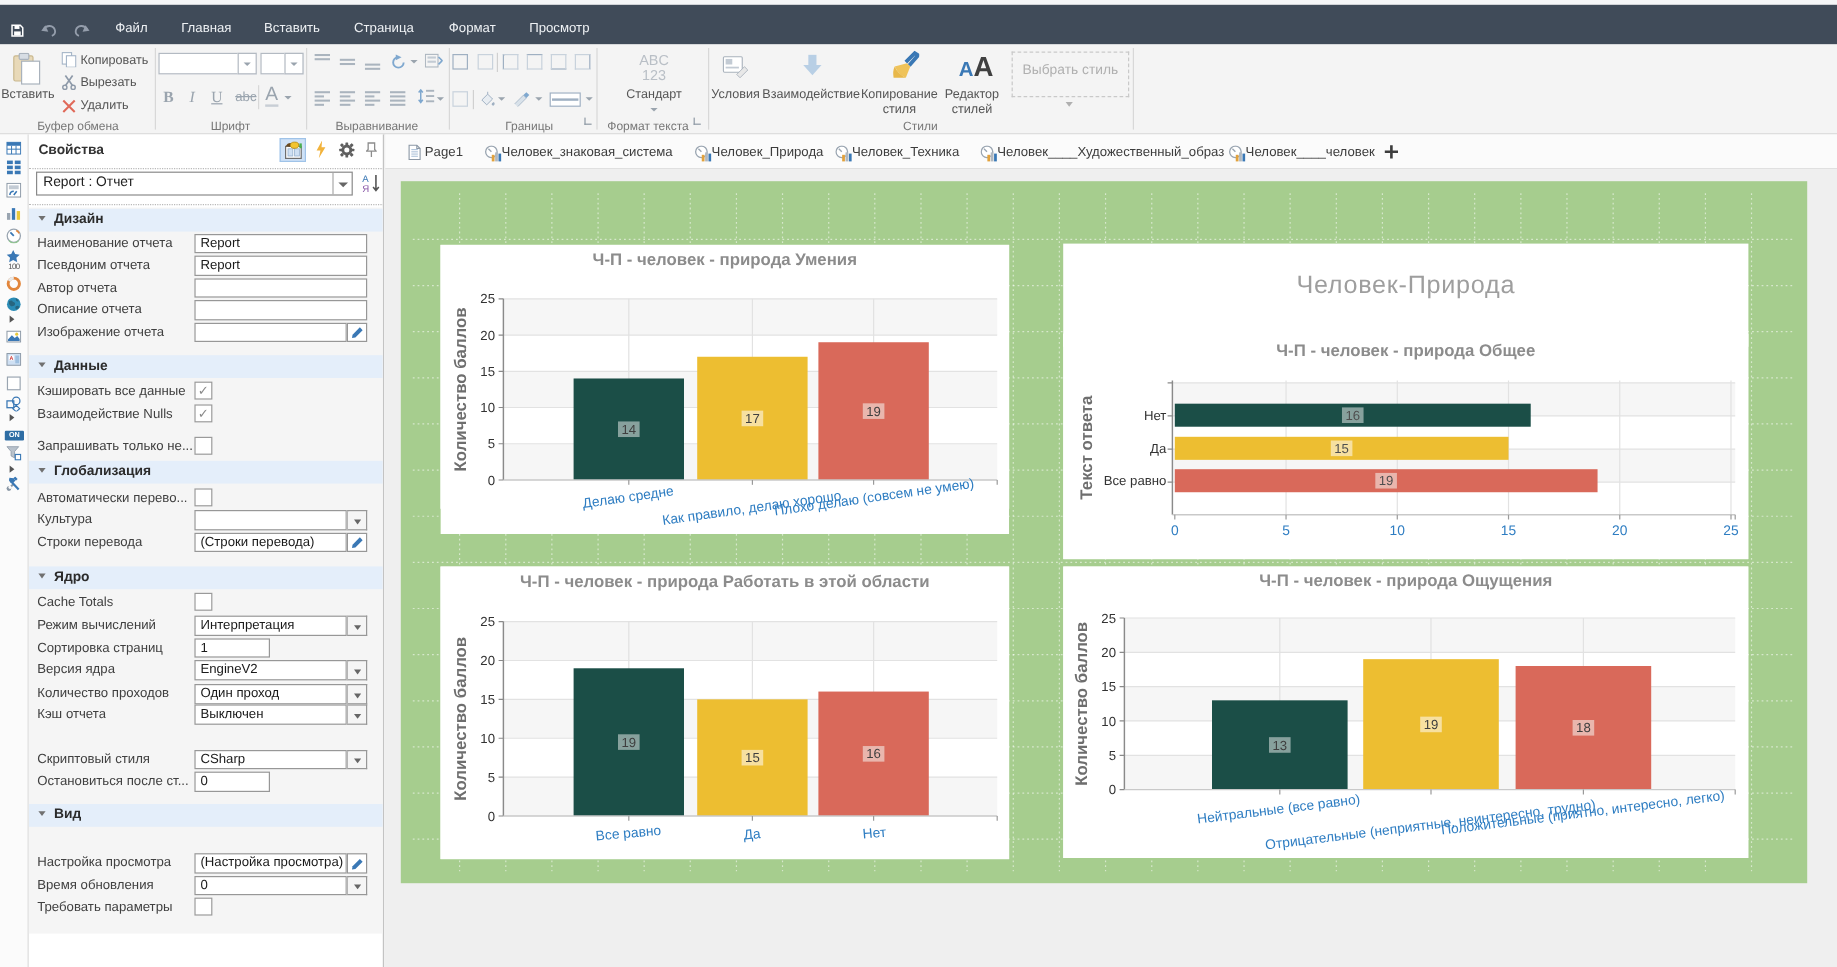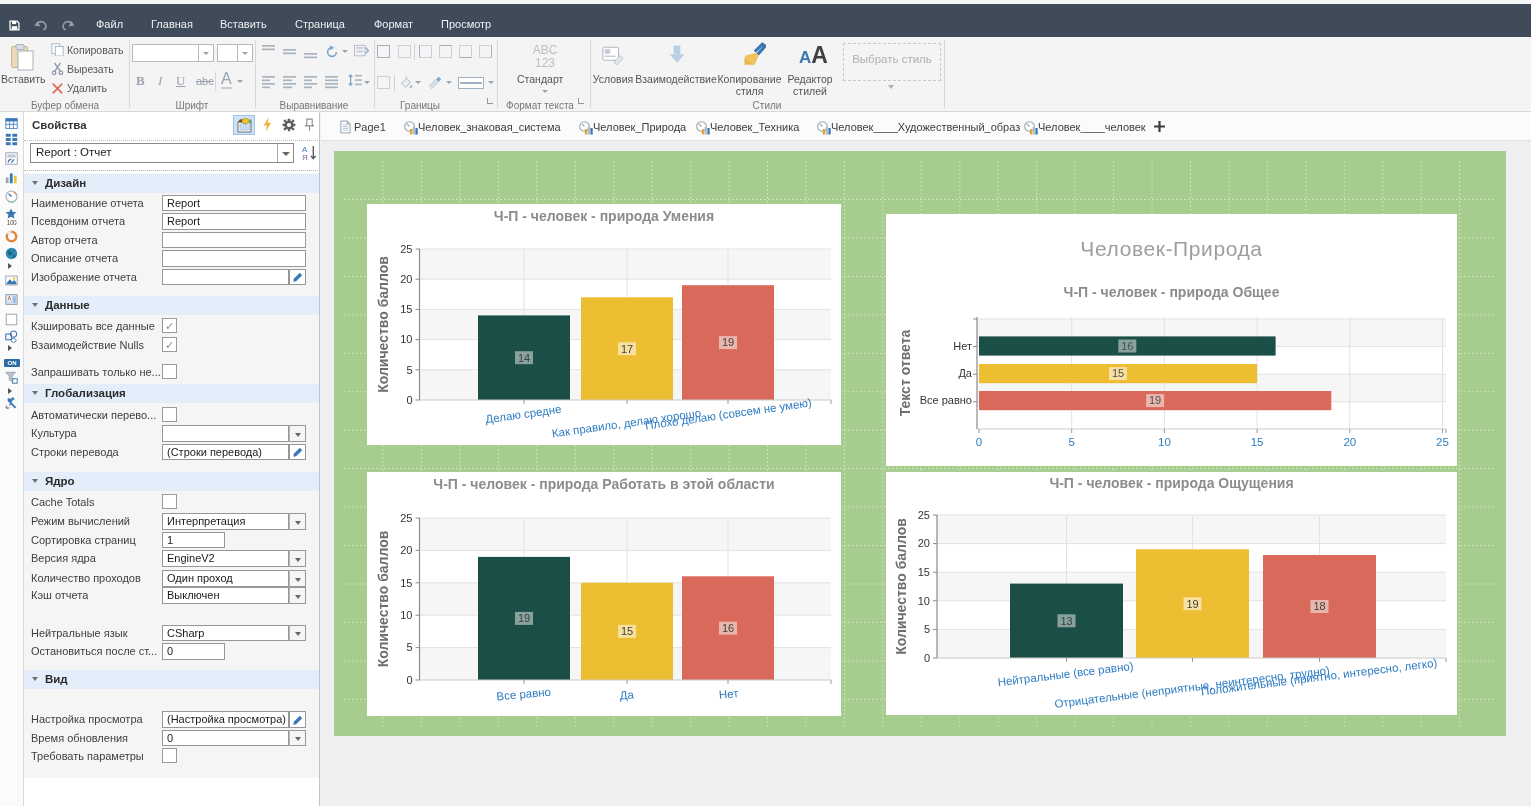--- a/index.html
+++ b/index.html
@@ -54,21 +54,21 @@
 <div id="ribbon">
     <div class="gsep" style="left:129px"></div>
     <div class="gsep" style="left:255px"></div>
     <div class="gsep" style="left:374px"></div>
     <div class="gsep" style="left:497px"></div>
     <div class="gsep" style="left:590px"></div>
     <div class="gsep" style="left:944px"></div>
     <div class="glabel" style="left:-15px">Буфер обмена</div>
     <div class="glabel" style="left:112px">Шрифт</div>
     <div class="glabel" style="left:234px">Выравнивание</div>
-    <div class="glabel" style="left:340px">Границы</div>
+    <div class="glabel" style="left:361px">Границы</div>
     <div class="glabel" style="left:460px">Формат текста</div>
     <div class="glabel" style="left:687px">Стили</div>
     <svg class="abs" style="left:10px;top:7px" width="25" height="27" viewBox="0 0 25 27">
 <rect x="1.5" y="2.5" width="16" height="21" rx="1.5" fill="#e8d9b8" stroke="#c9b88e"></rect>
 <rect x="6" y="0.5" width="8" height="5" rx="1" fill="#d7dde4" stroke="#aab3bd"></rect>
 <rect x="8" y="7" width="15" height="19" fill="#fff" stroke="#a9b2bc"></rect>
 </svg>
     <div class="rtxt" style="left:1px;top:36px;width:44px;text-align:center">Вставить</div>
     <svg class="abs" style="left:51px;top:6px" width="13" height="13" viewBox="0 0 15 15">
       <rect x="1" y="1" width="9" height="11" fill="#fff" stroke="#9fb0c4"></rect>
@@ -171,21 +171,21 @@
       <path d="M1 13 L10 4 L13 7 L4 16" fill="#d9e2ea" stroke="#9fb0c2" stroke-width="0.8"></path>
       <path d="M10 4 L13 1 L16 4 L13 7 Z" fill="#7fa8cf"></path>
     </svg>
     <div class="abs dda" style="left:446px;top:44px"></div>
     <div class="abs" style="left:458px;top:40px;width:26px;height:12px;border:1px solid #9fb0c2;background:#fff"></div>
     <div class="abs" style="left:460px;top:45px;width:22px;height:1.6px;background:#9fb0c2"></div>
     <div class="abs dda" style="left:488px;top:44px"></div>
     <div class="abs" style="left:487px;top:61px;width:6px;height:6px;border-left:1.3px solid #8e99a5;border-bottom:1.3px solid #8e99a5"></div>
     <div class="abs" style="left:578px;top:61px;width:6px;height:6px;border-left:1.3px solid #8e99a5;border-bottom:1.3px solid #8e99a5"></div>
     <div class="abs" style="left:517px;top:7px;width:56px;text-align:center;font-size:12px;color:#b9bfc6;line-height:13px">ABC<br>123</div>
-    <div class="abs" style="left:517px;top:36px;width:56px;font-size:10.5px;color:#555">Стандарт</div>
+    <div class="abs" style="left:517px;top:36px;width:56px;text-align:center;font-size:10.5px;color:#555">Стандарт</div>
     <div class="abs dda" style="left:542px;top:53px"></div>
     <svg class="abs" style="left:601px;top:8px" width="24" height="23" viewBox="0 0 26 24">
       <rect x="2" y="2" width="17" height="14" rx="1" fill="#fff" stroke="#a9b2bc"></rect>
       <rect x="4" y="4" width="6" height="5" fill="#c3cbd4"></rect>
       <rect x="4" y="11" width="12" height="1.6" fill="#c3cbd4"></rect>
       <path d="M14 18 L21 11 L24 14 L17 21 Z" fill="#e8e8e8" stroke="#a9b2bc" stroke-width="0.8"></path>
     </svg>
     <div class="rtxt" style="left:587px;top:36px;width:52px;text-align:center">Условия</div>
     <svg class="abs" style="left:666px;top:7px" width="22" height="22" viewBox="0 0 26 24">
       <rect x="9" y="1" width="8" height="10" fill="#b8cfe5"></rect>
@@ -407,21 +407,21 @@
       <div class="plab">Количество проходов</div>
       <div class="pinp" style="width:127px">Один проход</div>
       <div class="ddbtn" style="left:265px"></div>
     </div>
     <div class="prow" style="top:474.4px">
       <div class="plab">Кэш отчета</div>
       <div class="pinp" style="width:127px">Выключен</div>
       <div class="ddbtn" style="left:265px"></div>
     </div>
     <div class="prow" style="top:511.6px">
-      <div class="plab">Нейтральные язык</div>
+      <div class="plab">Скриптовый стиля</div>
       <div class="pinp" style="width:127px">CSharp</div>
       <div class="ddbtn" style="left:265px"></div>
     </div>
     <div class="prow" style="top:530.2px">
       <div class="plab">Остановиться после ст...</div>
       <div class="pinp" style="width:63px">0</div>
     </div>
     <div class="sect" style="top:558px"><span class="tri"></span>Вид</div>
     <div class="prow" style="top:598px">
       <div class="plab">Настройка просмотра</div>
@@ -580,21 +580,21 @@
         <line x1="48.5" y1="75.2" x2="52.5" y2="75.2" stroke="#8a8a8a" stroke-width="1"></line>
         <text x="45.5" y="79.0" font-family="Liberation Sans, sans-serif" font-size="11" fill="#333333" text-anchor="end">20</text>
         <line x1="48.5" y1="45.0" x2="52.5" y2="45.0" stroke="#8a8a8a" stroke-width="1"></line>
         <text x="45.5" y="48.8" font-family="Liberation Sans, sans-serif" font-size="11" fill="#333333" text-anchor="end">25</text>
         <text x="157" y="214" font-family="Liberation Sans, sans-serif" font-size="11.5" fill="#2e7dc2" text-anchor="middle" transform="rotate(-8 157 214)">Делаю средне</text>
         <text x="260" y="223" font-family="Liberation Sans, sans-serif" font-size="11.5" fill="#2e7dc2" text-anchor="middle" transform="rotate(-8 260 223)">Как правило, делаю хорошо</text>
         <text x="362" y="214" font-family="Liberation Sans, sans-serif" font-size="11.5" fill="#2e7dc2" text-anchor="middle" transform="rotate(-8 362 214)">Плохо делаю (совсем не умею)</text>
         <text x="21" y="120.5" font-family="Liberation Sans, sans-serif" font-size="14" font-weight="bold" fill="#6e6e6e" text-anchor="middle" transform="rotate(-90 21 120.5)">Количество баллов</text>
       </svg>
     </div>
-    <div class="panel" style="left:565px;top:73px;width:571px;height:86px">
+    <div class="panel" style="left:565px;top:62px;width:571px;height:86px">
       <div style="position:absolute;width:100%;top:23px;text-align:center;font-size:21px;color:#9e9e9e;letter-spacing:0.6px">Человек-Природа</div>
     </div>
     <div class="panel" style="left:565px;top:137px;width:571px;height:188px">
       <svg width="571" height="188" viewBox="0 0 571 188" style="position:absolute;left:0;top:0">
         <rect width="571" height="188" fill="#fff"></rect>
         <text x="285.5" y="19" font-family="Liberation Sans, sans-serif" font-size="14" font-weight="bold" fill="#8c8c8c" text-anchor="middle">Ч-П - человек - природа Общее</text>
         <rect x="91" y="41.0" width="469" height="27.6" fill="#f6f6f6"></rect>
         <rect x="91" y="96.2" width="469" height="27.6" fill="#f6f6f6"></rect>
         <line x1="91" y1="41.0" x2="560" y2="41.0" stroke="#e2e2e2"></line>
         <line x1="91" y1="68.6" x2="560" y2="68.6" stroke="#e2e2e2"></line>

